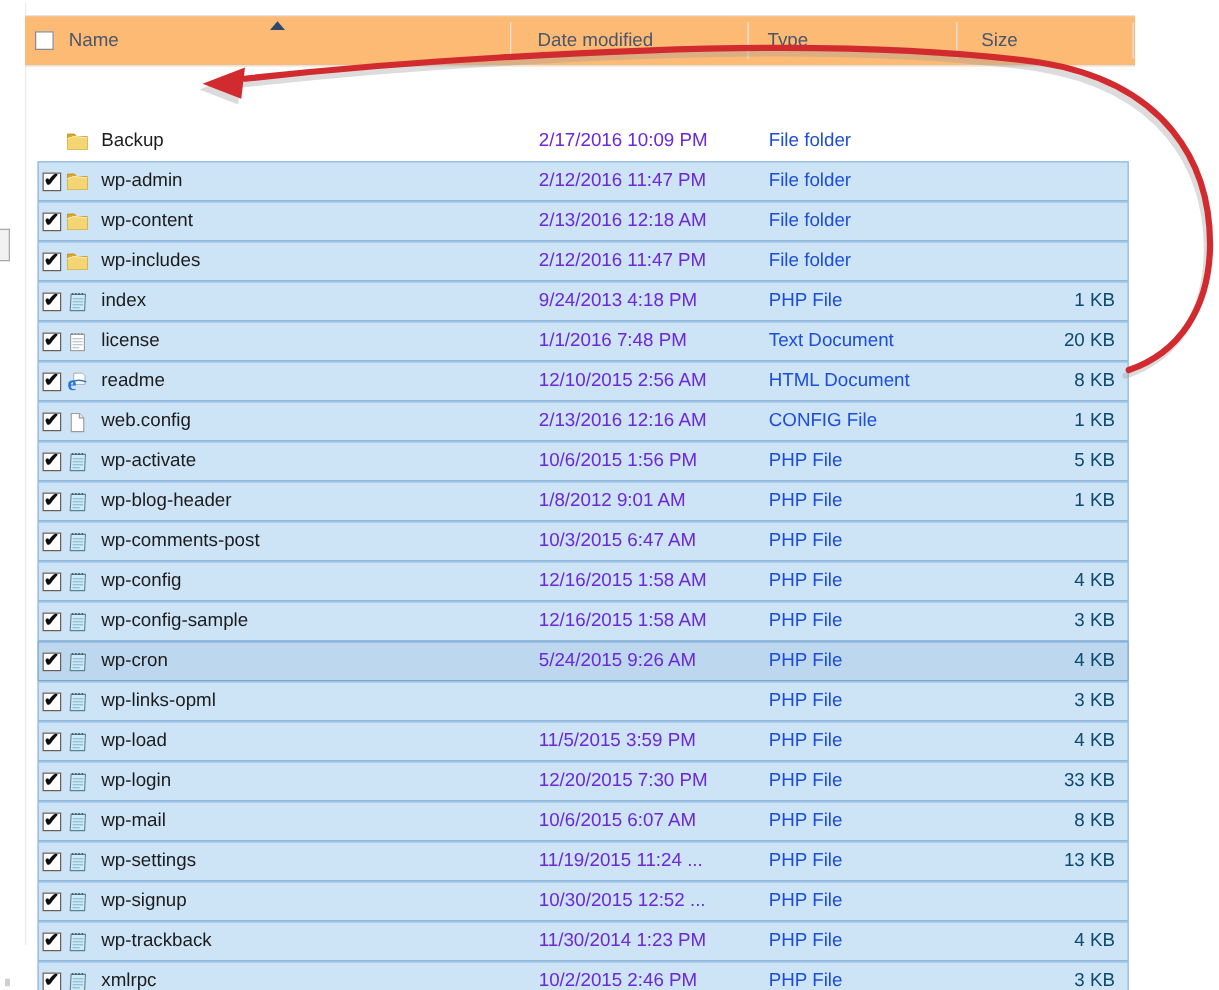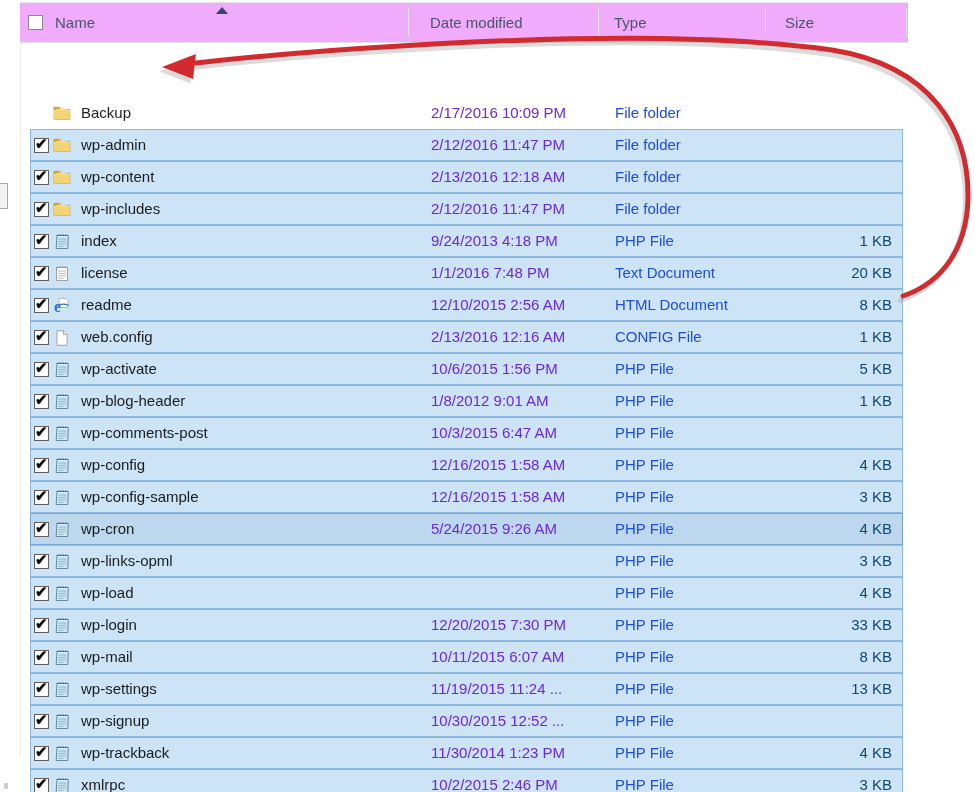--- a/index.html
+++ b/index.html
@@ -4,23 +4,23 @@
 <style>
   html,body{margin:0;padding:0;}
   body{
     width:975px;height:792px;position:relative;overflow:hidden;
     background:#ffffff;
     font-family:"Liberation Sans", sans-serif;
     -webkit-font-smoothing:antialiased;
   }
   
   .header-row{
-    position:absolute;left:20px;top:2px;width:888px;height:39px;
+    position:absolute;left:20px;top:12px;width:888px;height:39px;
     border-top:1px solid #e4e4e4;border-bottom:1px solid #e2e2e2;
-    background:#f0abfc;z-index:2;
+    background:#fdba74;z-index:2;
   }
   .hlabel{
     position:absolute;top:0;height:39px;line-height:39px;
     font-size:15px;color:var(--header-text,#4a566b);white-space:nowrap;
     cursor:default;
   }
   .h-name{left:35px;}
   .h-date{left:410px;}
   .h-type{left:594px;text-align:right;}
   .h-size{left:765px;}
@@ -363,20 +363,21 @@
       <rect x="3" y="2.5" width="11.5" height="13" fill="#cdeaf2" stroke="#5d8292" stroke-width="0.9"></rect>
       <line x1="3.5" y1="2.2" x2="14" y2="2.2" stroke="#3f6272" stroke-width="1.6" stroke-dasharray="1.3,1.3"></line>
       <line x1="4.6" y1="6" x2="13" y2="6" stroke="#7fb2d9" stroke-width="0.9"></line>
       <line x1="4.6" y1="8.4" x2="13" y2="8.4" stroke="#7fb2d9" stroke-width="0.9"></line>
       <line x1="4.6" y1="10.8" x2="13" y2="10.8" stroke="#7fb2d9" stroke-width="0.9"></line>
       <line x1="4.6" y1="13.2" x2="10.5" y2="13.2" stroke="#7fb2d9" stroke-width="0.9"></line>
     </g>
   </svg>
 </span>
     <span class="cell c-name">wp-load</span>
+    <span class="cell c-date">11/5/2015 3:59 PM</span>
     <span class="cell c-type">PHP File</span>
     <span class="cell c-size">4 KB</span>
   </div>
 
   <div class="row selected">
     <span class="checkbox checked"></span>
     <span class="icon">
   <svg width="18" height="18" viewBox="0 0 18 18">
     <g transform="skewX(-3) translate(1,0)">
       <rect x="3" y="2.5" width="11.5" height="13" fill="#cdeaf2" stroke="#5d8292" stroke-width="0.9"></rect>
@@ -402,21 +403,21 @@
       <rect x="3" y="2.5" width="11.5" height="13" fill="#cdeaf2" stroke="#5d8292" stroke-width="0.9"></rect>
       <line x1="3.5" y1="2.2" x2="14" y2="2.2" stroke="#3f6272" stroke-width="1.6" stroke-dasharray="1.3,1.3"></line>
       <line x1="4.6" y1="6" x2="13" y2="6" stroke="#7fb2d9" stroke-width="0.9"></line>
       <line x1="4.6" y1="8.4" x2="13" y2="8.4" stroke="#7fb2d9" stroke-width="0.9"></line>
       <line x1="4.6" y1="10.8" x2="13" y2="10.8" stroke="#7fb2d9" stroke-width="0.9"></line>
       <line x1="4.6" y1="13.2" x2="10.5" y2="13.2" stroke="#7fb2d9" stroke-width="0.9"></line>
     </g>
   </svg>
 </span>
     <span class="cell c-name">wp-mail</span>
-    <span class="cell c-date">10/11/2015 6:07 AM</span>
+    <span class="cell c-date">10/6/2015 6:07 AM</span>
     <span class="cell c-type">PHP File</span>
     <span class="cell c-size">8 KB</span>
   </div>
 
   <div class="row selected">
     <span class="checkbox checked"></span>
     <span class="icon">
   <svg width="18" height="18" viewBox="0 0 18 18">
     <g transform="skewX(-3) translate(1,0)">
       <rect x="3" y="2.5" width="11.5" height="13" fill="#cdeaf2" stroke="#5d8292" stroke-width="0.9"></rect>

